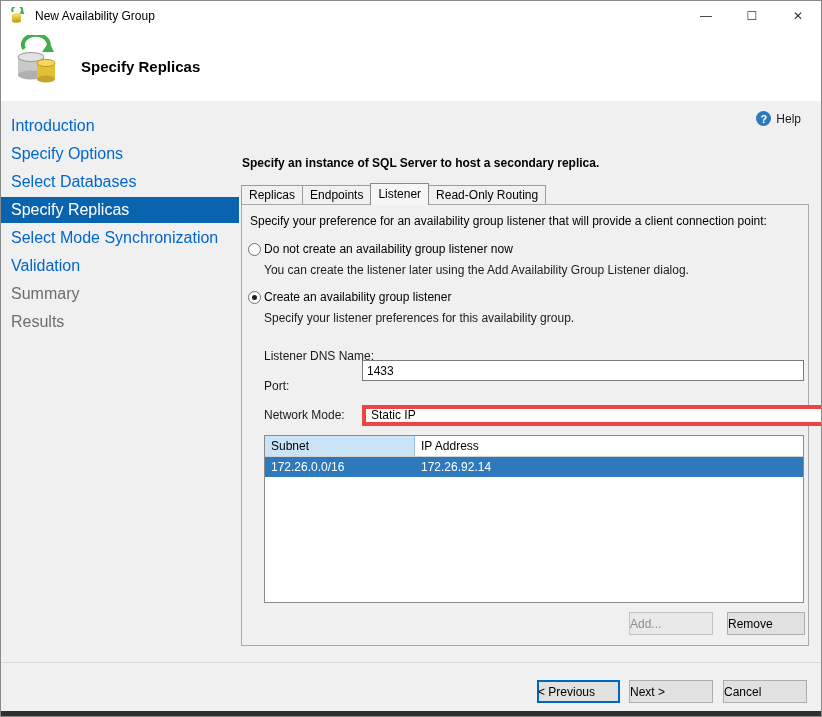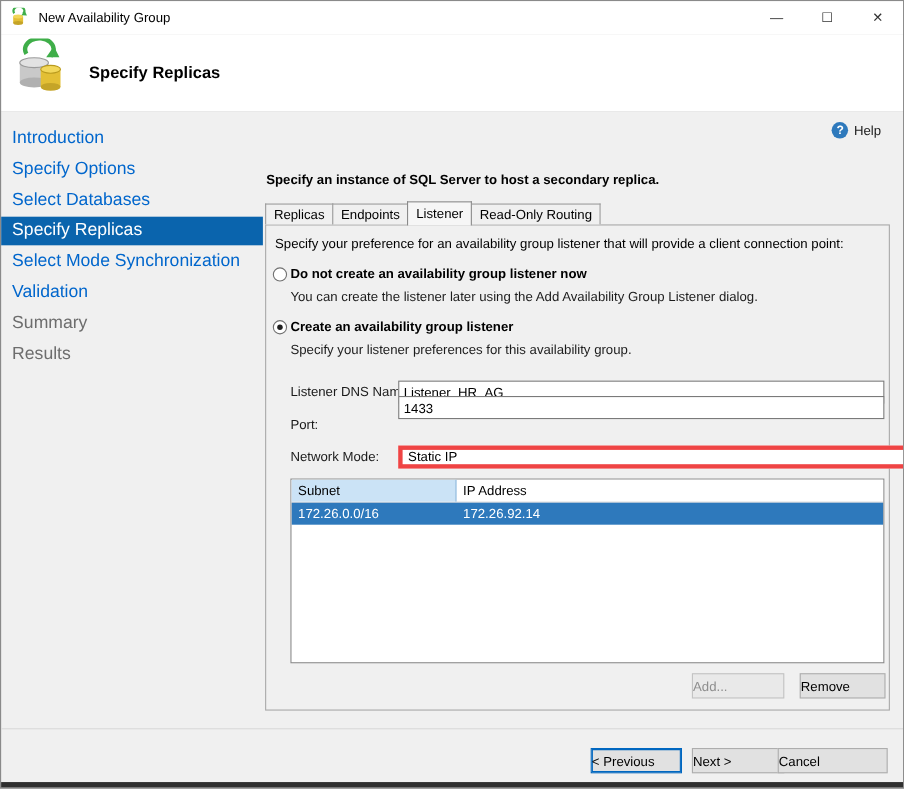--- a/index.html
+++ b/index.html
@@ -1,17 +1,17 @@
 <!DOCTYPE html>
 <html><head>
 <meta charset="utf-8">
 <style>
   *{margin:0;padding:0;box-sizing:border-box}
   html,body{background:#d8d8d8;font-family:"Liberation Sans",sans-serif}
-  .app{position:relative;width:822px;height:717px;background:#a3a3a3;border:1px solid #8a8a8a;overflow:hidden;font-size:12px;color:#1a1a1a}
+  .app{position:relative;width:822px;height:717px;background:#4c1d95;border:1px solid #8a8a8a;overflow:hidden;font-size:12px;color:#1a1a1a}
 
   
   .titlebar{position:absolute;top:0;left:0;right:0;height:30px;background:#fff;display:flex;align-items:center;padding-left:8px}
   .tb-icon{width:18px;height:18px;margin-right:8px;display:inline-flex}
   .tb-title{font-size:12px;color:#000}
   .tb-controls{margin-left:auto;display:flex;height:100%}
   .tb-btn{width:46px;height:100%;display:flex;align-items:center;justify-content:center;font-size:12px;color:#333;cursor:default}
 
   
   .header{position:absolute;top:30px;left:0;right:0;height:70px;background:#fff}
@@ -37,21 +37,21 @@
   
   .tabs{position:absolute;left:2px;top:82px;height:21px;display:flex;align-items:flex-end;z-index:2}
   .tab{height:19px;line-height:18px;padding:0 7px;background:#f0f0f0;border:1px solid #9c9c9c;border-bottom:none;margin-right:-1px;cursor:pointer;white-space:nowrap;color:#000}
   .tab.active{height:22px;line-height:21px;background:#f6f6f6;position:relative;z-index:3;border-color:#8a8a8a;margin-bottom:-1px}
 
   
   .panel{position:absolute;left:2px;top:103px;width:568px;height:442px;border:1px solid #a8a8a8;background:#f0f0f0;z-index:1}
   .panel-desc{position:absolute;left:8px;top:9px;color:#000}
   .radio{position:absolute;left:6px;width:13px;height:13px;border:1px solid #707070;border-radius:50%;background:#fff;cursor:pointer}
   .radio.checked::after{content:"";position:absolute;left:3px;top:3px;width:5px;height:5px;border-radius:50%;background:#1f1f1f}
-  .opt-label{position:absolute;left:22px;font-weight:bold;line-height:15px;color:#000;cursor:pointer}
+  .opt-label{position:absolute;left:22px;font-weight:normal;line-height:15px;color:#000;cursor:pointer}
   .opt-desc{position:absolute;left:22px;line-height:15px;color:#1c1c1c}
   .fld-label{position:absolute;left:22px;height:21px;line-height:21px}
   .fld-input{position:absolute;left:120px;width:442px;height:21px;border:1px solid #7a7a7a;background:#fff;font:12px "Liberation Sans",sans-serif;padding:0 4px;color:#000}
   .combo{position:absolute;left:120px;width:498px;height:21px;border:4px solid #ef4444;background:#fff;display:flex;align-items:flex-end;padding-left:5px;cursor:pointer;color:#000}
   .combo .chev{margin-left:auto;width:18px;text-align:center;color:#444;font-size:10px}
 
   
   .grid{position:absolute;left:22px;top:230px;width:540px;height:168px;border:1px solid #8a8a8a;background:#fff;overflow:hidden}
   .grid-header{display:flex;height:21px;border-bottom:1px solid #d4d4d4;background:#fff}
   .th{line-height:20px;padding-left:6px;font-size:12px;color:#000;cursor:default}
@@ -63,21 +63,21 @@
   .td.subnet{width:150px}
 
   
   .btn{position:absolute;height:23px;background:#e1e1e1;border:1px solid #adadad;font:12px "Liberation Sans",sans-serif;text-align:left;cursor:pointer;color:#000}
   .btn.disabled{background:#e9e9e9;border-color:#c3c3c3;color:#8e8e8e;cursor:default}
   .btn-add{left:387px;top:407px;width:84px}
   .btn-remove{left:485px;top:407px;width:78px}
   .footer-sep{position:absolute;left:-238px;right:0;top:561px;border-top:1px solid #dadada}
   .btn-prev{top:579px;right:201px;width:83px;border:1px solid #0067c0;box-shadow:inset 0 0 0 1px #0067c0}
   .btn-next{top:579px;right:108px;width:84px}
-  .btn-cancel{top:579px;right:14px;width:100px}
+  .btn-cancel{top:579px;right:14px;width:84px}
 
   .bottom-edge{position:absolute;left:0;right:0;bottom:0;height:5px;background:#2f2f2f}
 </style>
 </head>
 <body>
 
 <div class="app">
 
   <div class="titlebar">
     <span class="tb-icon">
@@ -147,21 +147,20 @@
 
         <span class="radio" style="top:38px"></span>
         <div class="opt-label" style="top:37px">Do not create an availability group listener now</div>
         <div class="opt-desc" style="top:58px">You can create the listener later using the Add Availability Group Listener dialog.</div>
 
         <span class="radio checked" style="top:86px"></span>
         <div class="opt-label" style="top:85px">Create an availability group listener</div>
         <div class="opt-desc" style="top:106px">Specify your listener preferences for this availability group.</div>
 
         <div class="fld-label" style="top:141px">Listener DNS Name:</div>
-        <input class="fld-input" style="top: 141px;" value="Listener_HR_AG">
 
         <div class="fld-label" style="top:171px">Port:</div>
         <input class="fld-input" style="top: 155px;" value="1433">
 
         <div class="fld-label" style="top:200px">Network Mode:</div>
         <div class="combo" style="top:200px">
           <span>Static IP</span>
           <span class="chev">▾</span>
         </div>
 

